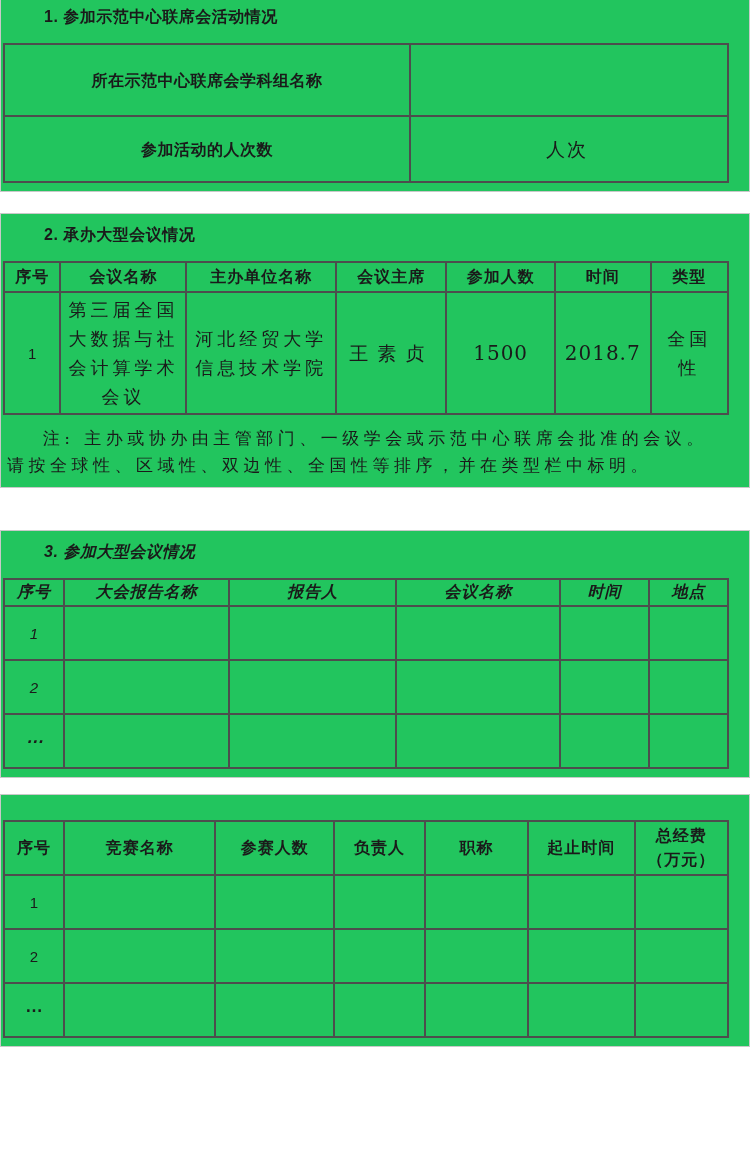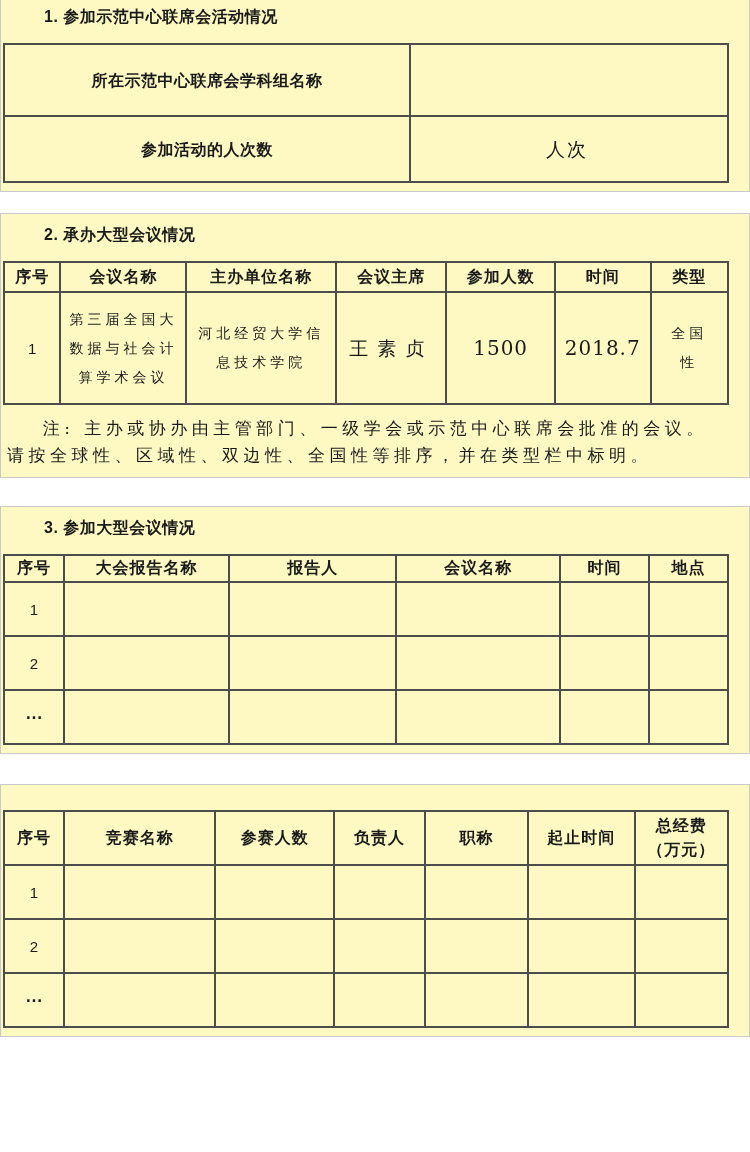--- a/index.html
+++ b/index.html
@@ -8,27 +8,27 @@
     height: 1152px;
     overflow: hidden;
     font-family: "Liberation Sans", sans-serif;
     color: #1a1a1a;
   }
   .page { width: 750px; }
 
   
   .panel {
     border: 1px solid #c9c9c9;
-    background: #fef9c3;
+    background: #22c55e;
     padding: 10px 20px 8px 2px;
   }
   .panel-first { border-top: none; padding-top: 6px; }
   .panel-1 { margin-bottom: 21px; }
-  .panel-2 { margin-bottom: 28px; }
-  .panel-3 { margin-bottom: 30px; }
+  .panel-2 { margin-bottom: 42px; }
+  .panel-3 { margin-bottom: 16px; font-style: italic; }
 
   .sec-title {
     font-size: 16px;
     font-weight: bold;
     line-height: 22px;
     margin-left: 41px;
     letter-spacing: 0.5px;
     font-family: "Liberation Sans", "DejaVu Sans", sans-serif;
   }
 
@@ -47,21 +47,21 @@
   th {
     font-size: 16px;
     font-weight: bold;
     font-family: "Liberation Sans", "DejaVu Sans", sans-serif;
     white-space: pre-line;
     letter-spacing: 1px;
     text-align: center;
   }
   td {
     font-family: "DejaVu Serif", "Liberation Serif", serif;
-    font-size: 14px;
+    font-size: 18px;
     letter-spacing: 4px;
     line-height: 29px;
   }
 
   
   .t1 { margin-top: 15px; }
   .t1 tr:nth-child(1) td { height: 72px; }
   .t1 tr:nth-child(2) td { height: 66px; }
   .t1 .label-cell {
     font-family: "Liberation Sans", "DejaVu Sans", sans-serif;

